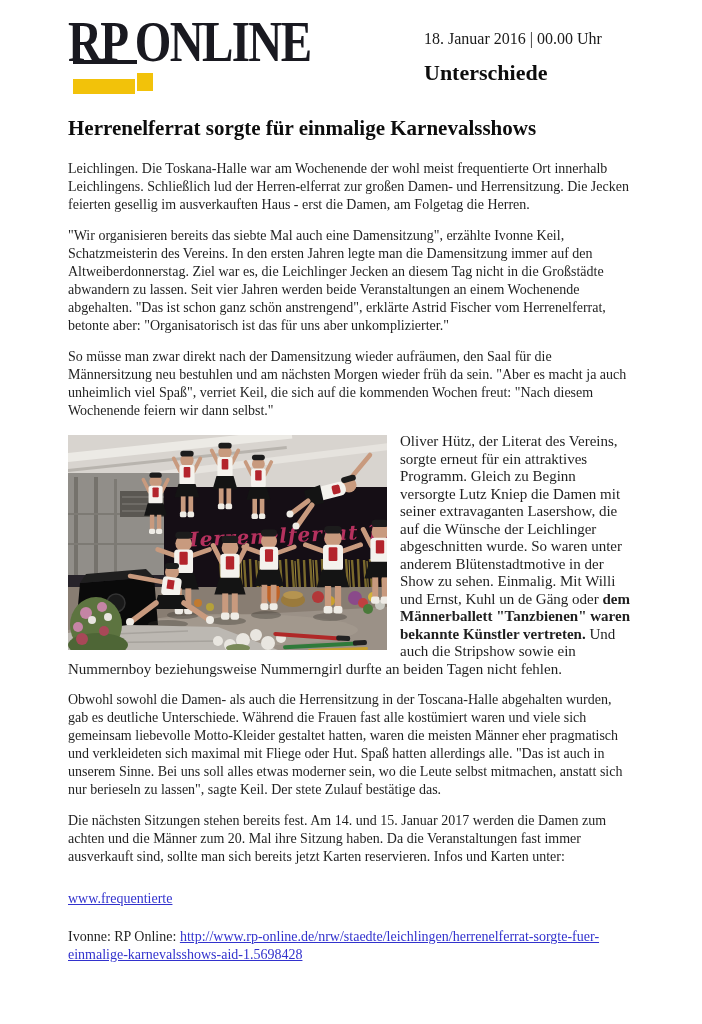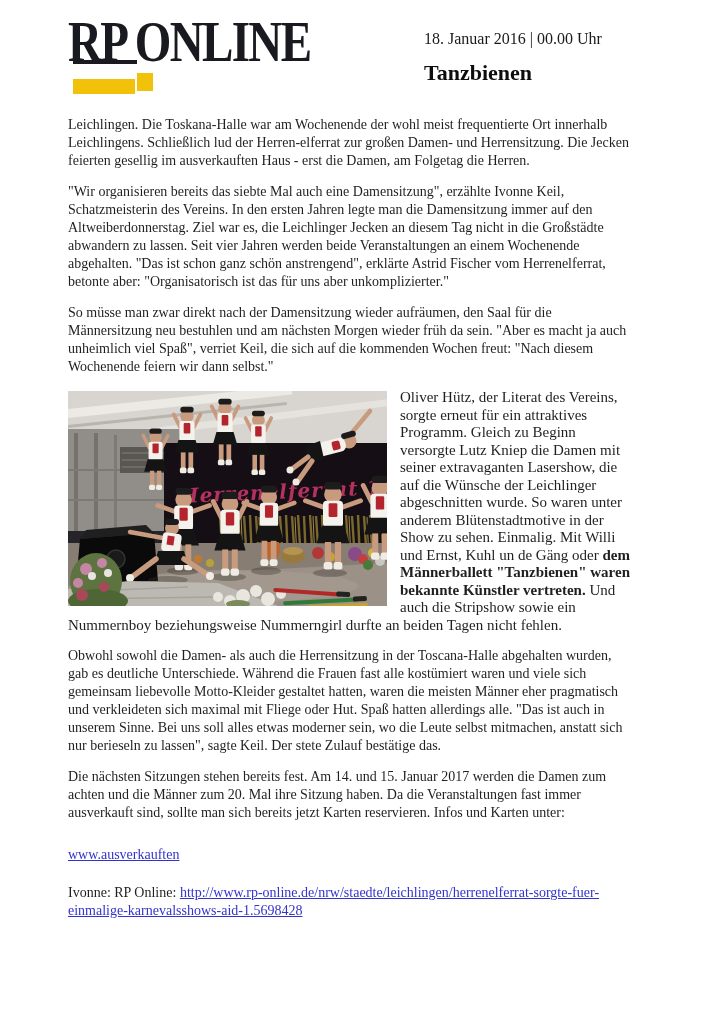--- a/index.html
+++ b/index.html
@@ -39,24 +39,25 @@
 
   <div class="logo">
     <div class="logo-text">RP ONLINE</div>
     <div class="logo-underline"></div>
     <div class="logo-bar" style="background:#f2c20a;"></div>
     <div class="logo-square" style="background:#f2c20a;"></div>
   </div>
 
   <div class="meta">
     <div class="meta-date">18. Januar 2016 | 00.00 Uhr</div>
-    <div class="meta-loc">Tanzbienen</div>
+    <div class="meta-loc">Unterschiede</div>
   </div>
 
   <div class="article">
+    <h1>Herrenelferrat sorgte für einmalige Karnevalsshows</h1>
     <p>Leichlingen. Die Toskana-Halle war am Wochenende der wohl meist frequentierte Ort innerhalb Leichlingens. Schließlich lud der Herren-elferrat zur großen Damen- und Herrensitzung. Die Jecken feierten gesellig im ausverkauften Haus - erst die Damen, am Folgetag die Herren.</p>
     <p>"Wir organisieren bereits das siebte Mal auch eine Damensitzung", erzählte Ivonne Keil, Schatzmeisterin des Vereins. In den ersten Jahren legte man die Damensitzung immer auf den Altweiberdonnerstag. Ziel war es, die Leichlinger Jecken an diesem Tag nicht in die Großstädte abwandern zu lassen. Seit vier Jahren werden beide Veranstaltungen an einem Wochenende abgehalten. "Das ist schon ganz schön anstrengend", erklärte Astrid Fischer vom Herrenelferrat, betonte aber: "Organisatorisch ist das für uns aber unkomplizierter."</p>
     <p>So müsse man zwar direkt nach der Damensitzung wieder aufräumen, den Saal für die Männersitzung neu bestuhlen und am nächsten Morgen wieder früh da sein. "Aber es macht ja auch unheimlich viel Spaß", verriet Keil, die sich auf die kommenden Wochen freut: "Nach diesem Wochenende feiern wir dann selbst."</p>
 
     <div class="photopara">
       <div class="photo">
         <svg viewBox="0 0 319 215" xmlns="http://www.w3.org/2000/svg">
           <defs>
             <g id="d-up">
               <path d="M13,26 L6,12 M27,26 L34,12" stroke="#c89a7e" stroke-width="4" stroke-linecap="round" fill="none"></path>
@@ -223,18 +224,18 @@
             <rect x="240" y="213" width="60" height="3" rx="1.5" fill="#c9a12e" transform="rotate(-2 270 214)"></rect>
           </g>
         </svg>
       </div>
       <span>Oliver Hütz, der Literat des Vereins, sorgte erneut für ein attraktives Programm. Gleich zu Beginn versorgte Lutz Kniep die Damen mit seiner extravaganten Lasershow, die auf die Wünsche der Leichlinger abgeschnitten wurde. So waren unter anderem Blütenstadtmotive in der Show zu sehen. Einmalig. Mit Willi und Ernst, Kuhl un de Gäng oder </span><b>dem Männerballett "Tanzbienen" waren bekannte Künstler vertreten.</b><span> Und auch die Stripshow sowie ein Nummernboy beziehungsweise Nummerngirl durfte an beiden Tagen nicht fehlen.</span>
     </div>
 
     <p>Obwohl sowohl die Damen- als auch die Herrensitzung in der Toscana-Halle abgehalten wurden, gab es deutliche Unterschiede. Während die Frauen fast alle kostümiert waren und viele sich gemeinsam liebevolle Motto-Kleider gestaltet hatten, waren die meisten Männer eher pragmatisch und verkleideten sich maximal mit Fliege oder Hut. Spaß hatten allerdings alle. "Das ist auch in unserem Sinne. Bei uns soll alles etwas moderner sein, wo die Leute selbst mitmachen, anstatt sich nur berieseln zu lassen", sagte Keil. Der stete Zulauf bestätige das.</p>
     <p>Die nächsten Sitzungen stehen bereits fest. Am 14. und 15. Januar 2017 werden die Damen zum achten und die Männer zum 20. Mal ihre Sitzung haben. Da die Veranstaltungen fast immer ausverkauft sind, sollte man sich bereits jetzt Karten reservieren. Infos und Karten unter:</p>
 
-    <p class="linkline"><a href="#" class="link">www.ausverkauften</a></p>
+    <p class="linkline"><a href="#" class="link">www.frequentierte</a></p>
 
     <p class="source"><span>Ivonne: RP Online: </span><a href="#" class="link">http://www.rp-online.de/nrw/staedte/leichlingen/herrenelferrat-sorgte-fuer-einmalige-karnevalsshows-aid-1.5698428</a></p>
   </div>
 
 </div>
 
 </body></html>

